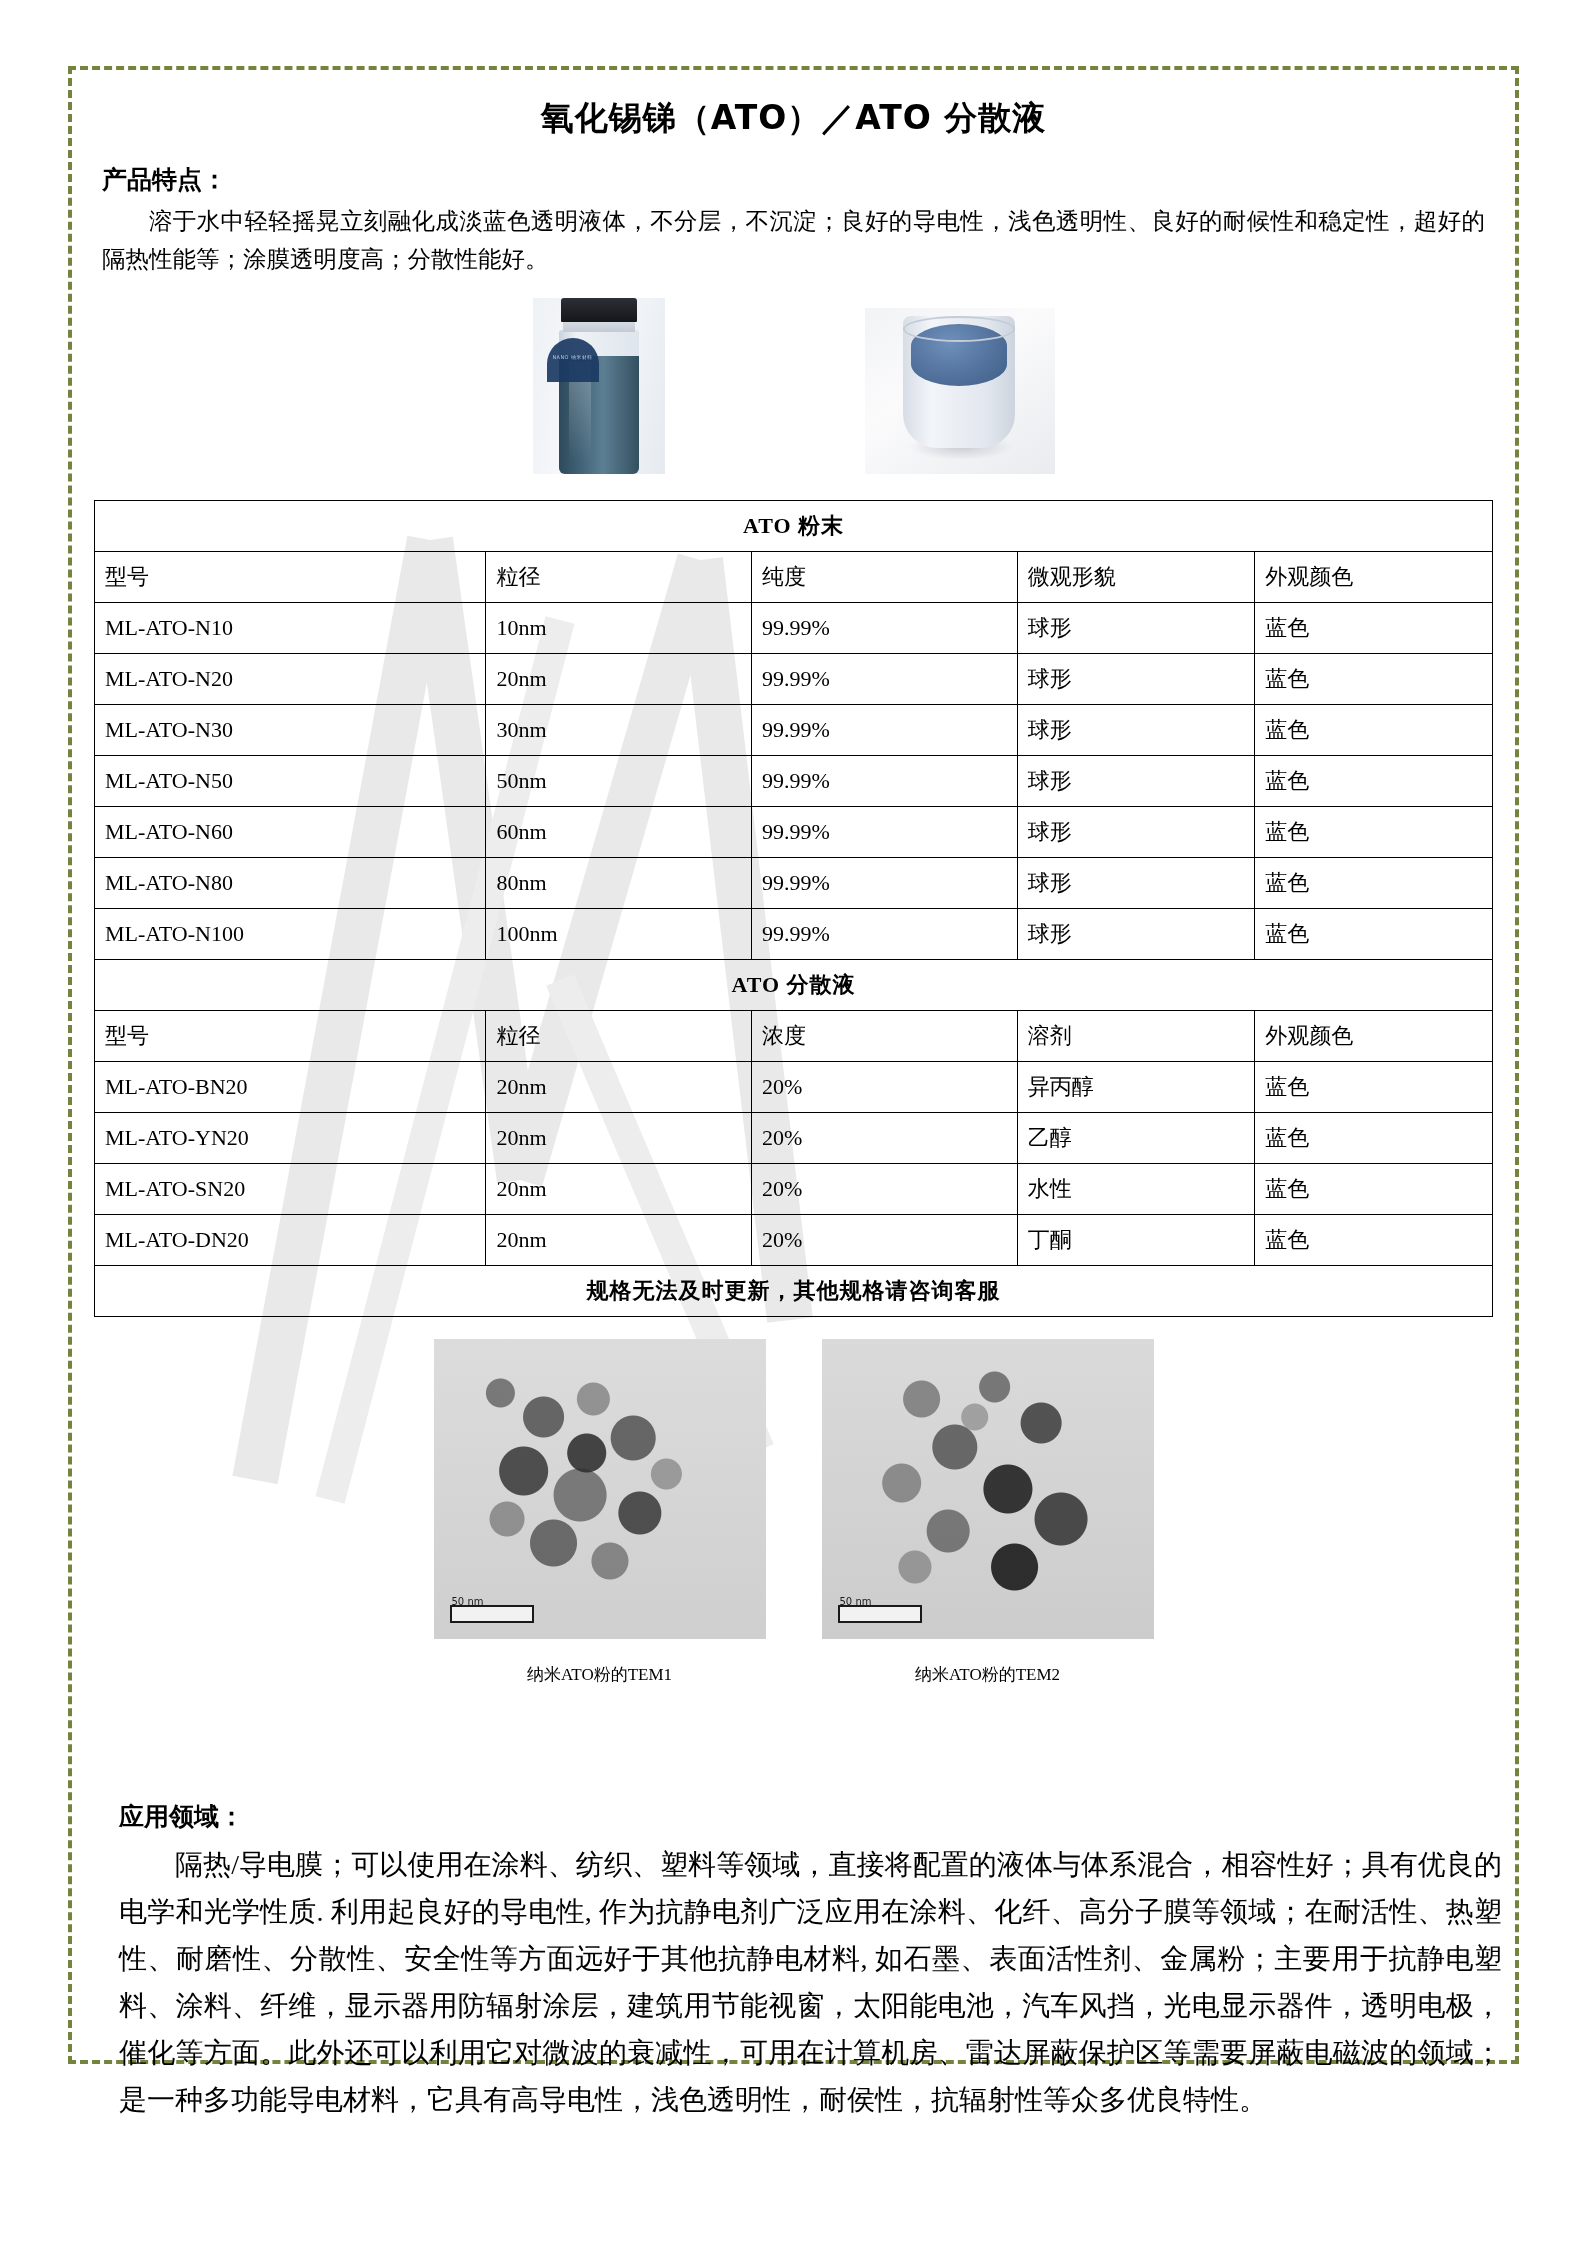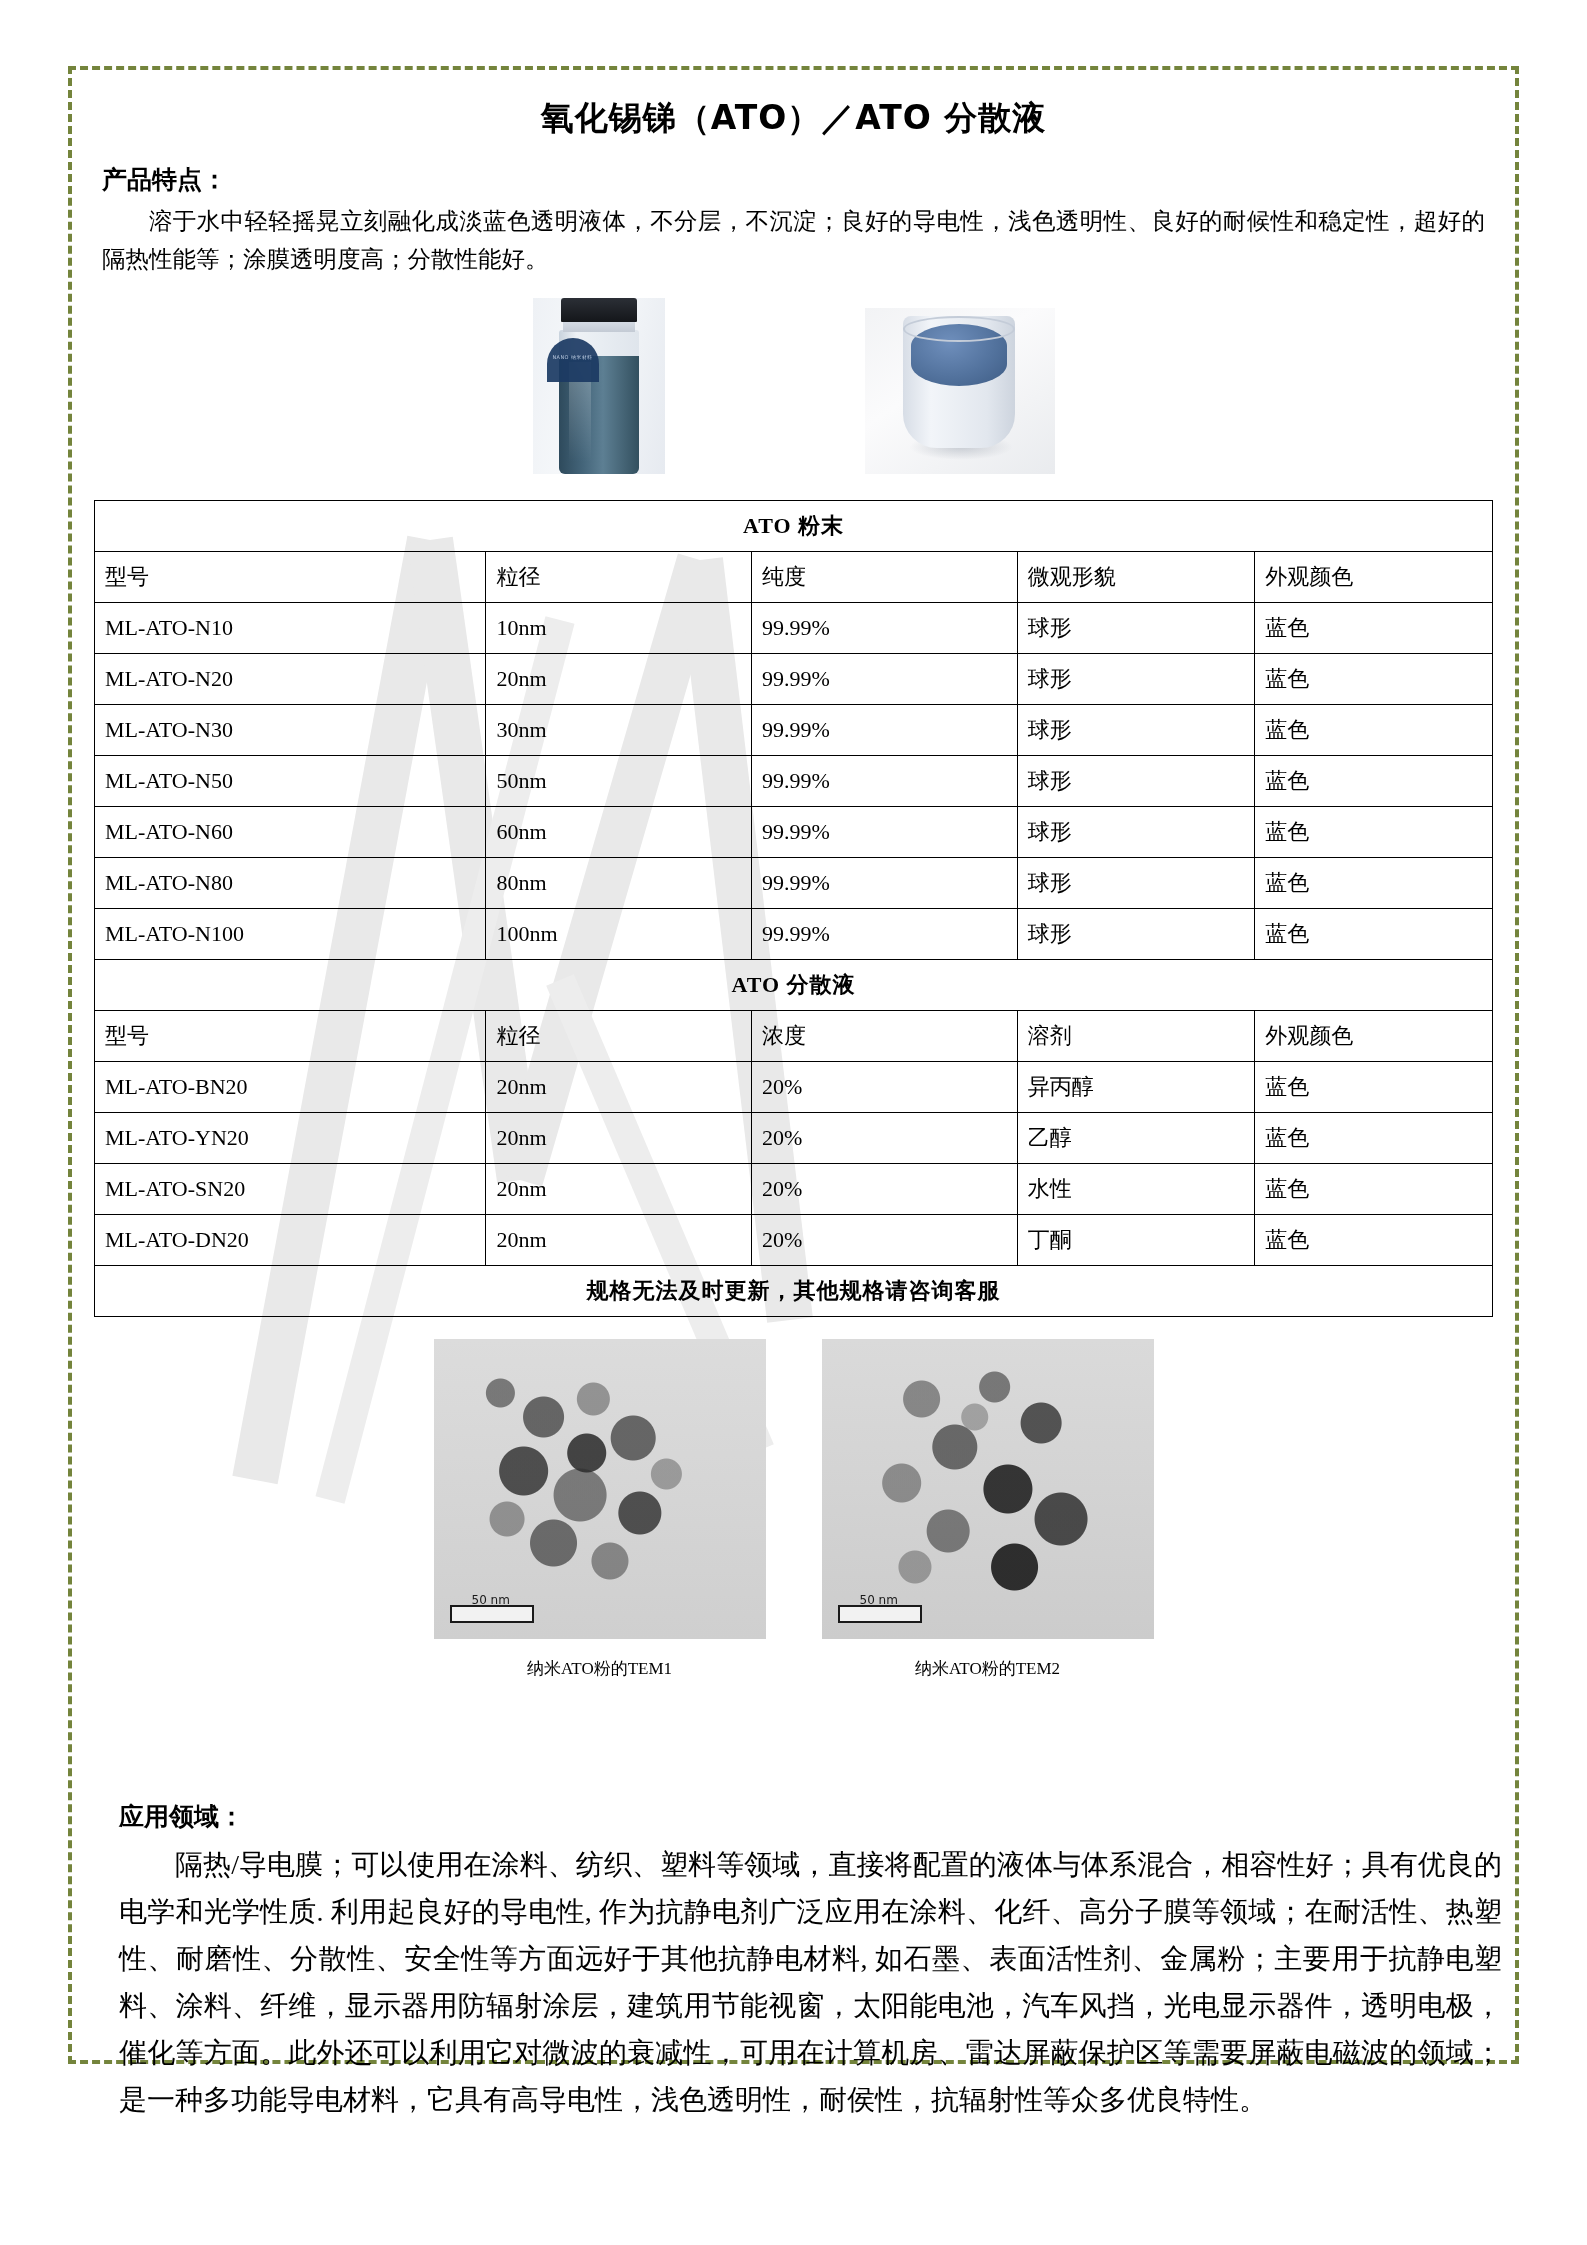--- a/index.html
+++ b/index.html
@@ -272,27 +272,26 @@
     position: absolute;
     top: -2px; bottom: -2px;
     width: 2px;
     background: #1a1a1a;
   }
   .tem-scalebar::before { left: 0; }
   .tem-scalebar::after  { right: 0; }
   .tem-scale-label {
     position: absolute;
     left: 18px; bottom: 32px;
-    font-size: 12px;
+    font-size: 10px;
     color: #1a1a1a;
     font-family: "DejaVu Sans", sans-serif;
-    margin-left: 20px;
   }
   .tem-caption {
-    margin-top: 18px;
+    margin-top: 24px;
     font-size: 17px;
     font-family: "Liberation Serif", "DejaVu Serif", serif;
   }
 
   
   .app-section {
     position: absolute;
     left: 89px;
     top: 1778px;
     width: 1443px;

